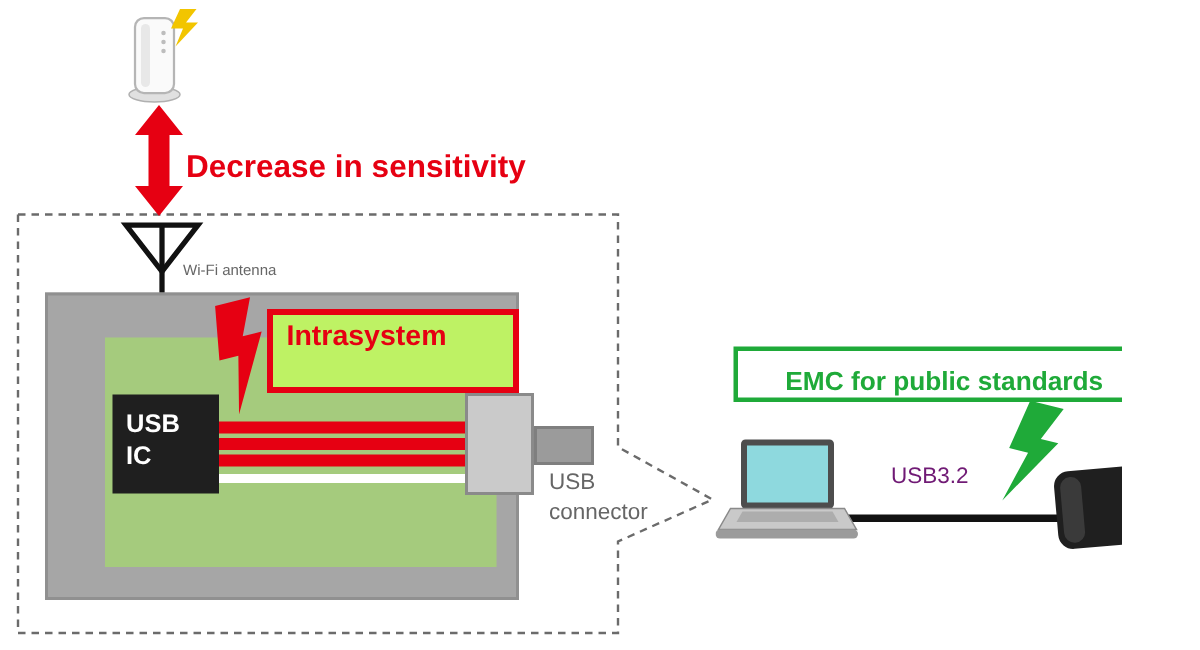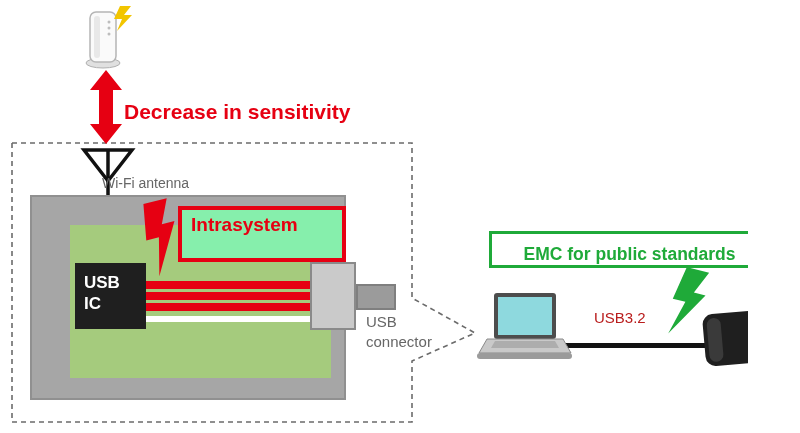--- a/index.html
+++ b/index.html
@@ -2,42 +2,42 @@
 <html style="--red: #e60012; --green: #1faa39; --pcb: #a5cb7d; --case: #a6a6a6; --case_border: #909090; --ic: #1f1f1f; --gray_text: #666666; --connector: #cacaca; --connector_border: #8a8a8a; --plug: #9b9b9b; --dash: #6b6b6b; --yellow: #f2c500; --screen: #8ed9de; --cable: #121212;"><head>
 <meta charset="utf-8">
 <style>
   * { margin:0; padding:0; box-sizing:border-box; }
   html,body { background:#fff; }
   body { font-family:"Liberation Sans", sans-serif; }
   .canvas { position:relative; width:748px; height:433px; background:#fff; overflow:hidden; }
   .abs { position:absolute; }
 
   .decrease { left:124px; top:100px; font-size:21px; font-weight:600; color:var(--red,#e60012); white-space:nowrap; }
-  .antenna-label { left:102px; top:175px; font-size:14px; color:var(--gray_text,#666); white-space:nowrap; }
+  .antenna-label { left:122px; top:175px; font-size:10px; color:var(--gray_text,#666); white-space:nowrap; }
 
   .case { left:30px; top:195px; width:316px; height:205px; background:var(--case,#a6a6a6); border:2px solid var(--case_border,#909090); }
   .pcb  { left:70px; top:225px; width:261px; height:153px; background:var(--pcb,#a5cb7d); }
 
   .stripe { position:absolute; left:140px; width:178px; }
   .stripe.r1 { top:281px; height:8px; background:var(--red,#e60012); }
   .stripe.r2 { top:292px; height:8px; background:var(--red,#e60012); }
   .stripe.r3 { top:303px; height:8px; background:var(--red,#e60012); }
   .stripe.w1 { top:316px; height:6px; background:#ffffff; }
 
   .ic { left:75px; top:263px; width:71px; height:66px; background:var(--ic,#1f1f1f); color:#fff; font-weight:700; font-size:17px; line-height:1.22; padding:10px 0 0 9px; }
 
   .conn { left:310px; top:262px; width:46px; height:68px; background:var(--connector,#cacaca); border:2px solid var(--connector_border,#8a8a8a); }
   .plug { left:356px; top:284px; width:40px; height:26px; background:var(--plug,#9b9b9b); border:2px solid #7f7f7f; }
   .conn-label { left:366px; top:312px; font-size:15px; color:var(--gray_text,#666); line-height:1.3; }
 
-  .intra { left:178px; top:206px; width:168px; height:56px; background:#86efac; border:4px solid var(--red,#e60012); color:var(--red,#e60012); font-weight:700; font-size:19px; line-height:1.22; padding:3px 0 0 9px; }
+  .intra { left:178px; top:206px; width:168px; height:56px; background:#bef264; border:4px solid var(--red,#e60012); color:var(--red,#e60012); font-weight:700; font-size:19px; line-height:1.22; padding:3px 0 0 9px; }
 
   .emc-box { left:489px; top:231px; width:281px; height:37px; border:3px solid var(--green,#1faa39); background:#fff; color:var(--green,#1faa39); font-weight:700; font-size:17.5px; display:flex; align-items:flex-end; justify-content:center; white-space:nowrap; }
 
-  .usb32 { left:594px; top:309px; font-size:15px; color:#b91c1c; white-space:nowrap; }
+  .usb32 { left:594px; top:309px; font-size:15px; color:#701a75; white-space:nowrap; }
   .cable { left:564px; top:343px; width:152px; height:5px; background:var(--cable,#121212); }
 </style>
 </head>
 <body>
 
 <div class="canvas">
 
   <svg class="abs" style="left:10px; top:141px" width="475" height="285" viewBox="0 0 475 285">
     <path d="M2,2 H402 V157 L465,192 L402,220 V281 H2 Z" fill="none" stroke="var(--dash,#6b6b6b)" stroke-width="1.6" stroke-dasharray="5 4"></path>
   </svg>

